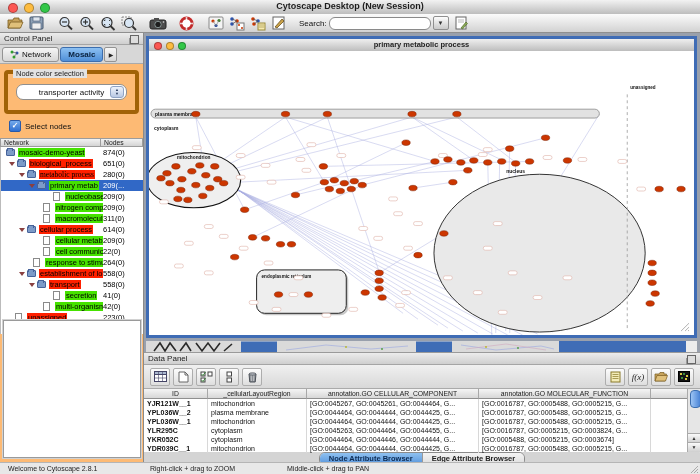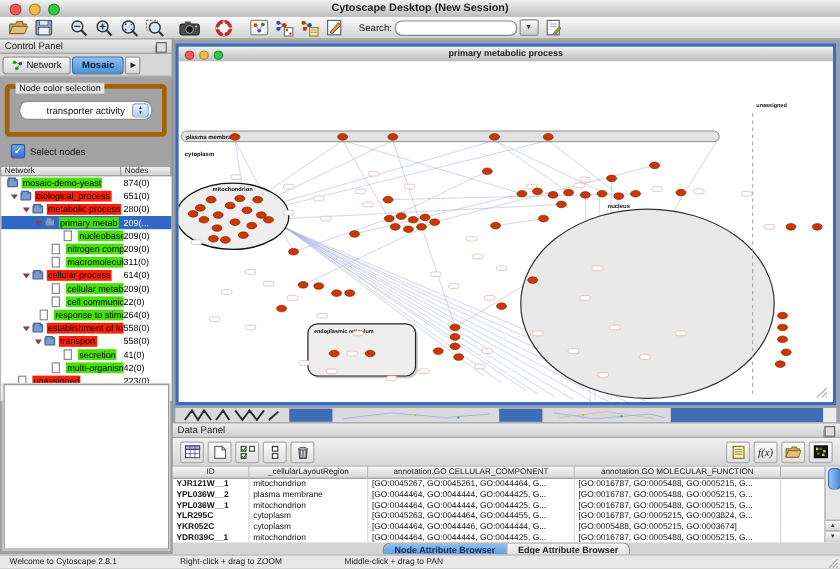--- a/index.html
+++ b/index.html
@@ -15,21 +15,21 @@
   #toolbar{position:absolute;left:0;top:14px;width:700px;height:19px;background:linear-gradient(#fbfbfb,#d2d2d2);border-bottom:1px solid #8f8f8f;display:flex;align-items:center;padding-left:5px;box-sizing:border-box;}
   .tbtn{width:21px;height:17px;display:flex;align-items:center;justify-content:center;}
   .tgap{width:8px;}
   #search-group{display:flex;align-items:center;margin-left:10px;gap:2px;}
   #search-label{font-size:8px;color:#111;}
   #search-input{width:92px;height:11px;border:1px solid #8a8a8a;border-radius:6px;font-size:8px;padding:0 4px;background:#fff;outline:none;}
   #search-arrow{width:14px;height:12px;border:1px solid #8f8f8f;border-radius:2px;background:linear-gradient(#fdfdfd,#c9c9c9);font-size:6px;display:flex;align-items:center;justify-content:center;color:#333;}
   
   #content{position:absolute;left:0;top:33px;width:700px;height:429px;}
   
-  #control-panel{position:absolute;left:0;top:0;width:144px;height:429px;background:#a3a3a3;border-right:1px solid #8a8a8a;box-sizing:border-box;}
+  #control-panel{position:absolute;left:0;top:0;width:144px;height:429px;background:#fdba74;border-right:1px solid #8a8a8a;box-sizing:border-box;}
   .panel-header{height:11px;background:linear-gradient(#ececec,#cfcfcf);border-bottom:1px solid #a5a5a5;font-size:8px;color:#222;padding-left:4px;display:flex;align-items:center;position:relative;}
   .float-icon{position:absolute;right:4px;top:2px;width:7px;height:7px;border:1px solid #666;background:#ddd;box-shadow:-2px 2px 0 -1px #999;}
   #cp-tabs{height:16px;display:flex;align-items:center;padding:1px 2px;gap:1px;background:#d7d7d7;border-bottom:1px solid #aaa;}
   .cp-tab{height:13px;display:flex;align-items:center;gap:3px;font-size:8px;padding:0 7px;border:1px solid #939393;border-radius:3px;background:linear-gradient(#f6f6f6,#d6d6d6);color:#111;}
   .cp-tab.selected{background:linear-gradient(#8cc0f2,#4f8fd8);border-color:#3c6eae;font-weight:bold;color:#09223f;}
   .cp-tab-arrow{width:11px;height:13px;border:1px solid #939393;border-radius:2px;background:linear-gradient(#f6f6f6,#d6d6d6);font-size:6px;display:flex;align-items:center;justify-content:center;color:#222;}
   #groupbox{position:relative;margin:6px 4px 0 4px;height:36px;border:4px solid #a16207;border-radius:4px;}
   #group-label{position:absolute;left:5px;top:-5px;background:#e3e3e3;padding:0 3px;font-size:7.5px;color:#222;}
   #combo{position:relative;margin:10px 8px 0 8px;height:14px;background:#fff;border:1px solid #8f8f8f;border-radius:7px;display:flex;align-items:center;justify-content:center;font-size:8px;color:#111;}
   #combo-stepper{position:absolute;right:2px;top:1px;width:12px;height:10px;border-radius:3px;background:linear-gradient(#eef3fb,#b9c9e4);border:1px solid #8fa3c4;display:flex;flex-direction:column;align-items:center;justify-content:center;font-size:4px;line-height:4px;color:#2a3c60;}
@@ -271,21 +271,21 @@
           </div>
           <div class="tree-row">
             <span class="t-arrow" style="left: 8px;"></span>
             <span class="t-folder" style="left: 16px;"></span>
             <span class="t-chip r" style="left: 28px; max-width: 72px;">biological_process</span>
             <span class="t-count">651(0)</span>
           </div>
           <div class="tree-row">
             <span class="t-arrow" style="left: 18px;"></span>
             <span class="t-folder" style="left: 26px;"></span>
-            <span class="t-chip r" style="left: 38px; max-width: 62px;">metabolic process</span>
+            <span class="t-chip r" style="left: 38px; max-width: 62px; font-family: Liberation Serif, serif;">metabolic process</span>
             <span class="t-count">280(0)</span>
           </div>
           <div class="tree-row selected">
             <span class="t-arrow" style="left: 28px;"></span>
             <span class="t-folder" style="left: 36px;"></span>
             <span class="t-chip g" style="left: 48px; max-width: 52px;">primary metab</span>
             <span class="t-count">209(...</span>
           </div>
           <div class="tree-row">
             <span class="t-file" style="left: 52px;"></span>

